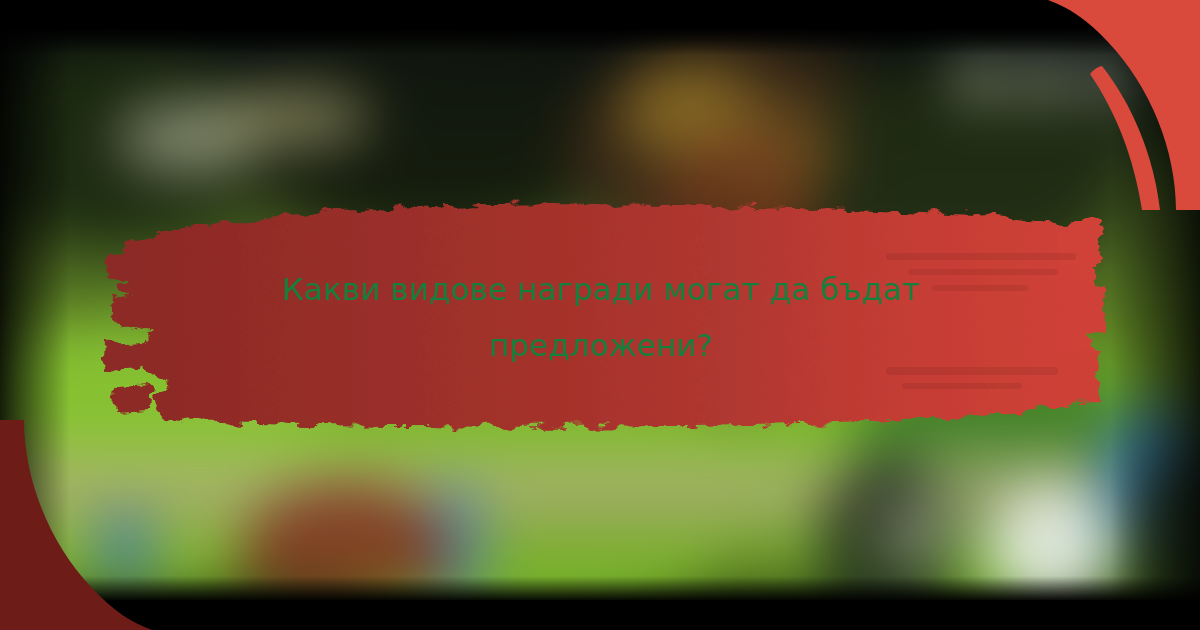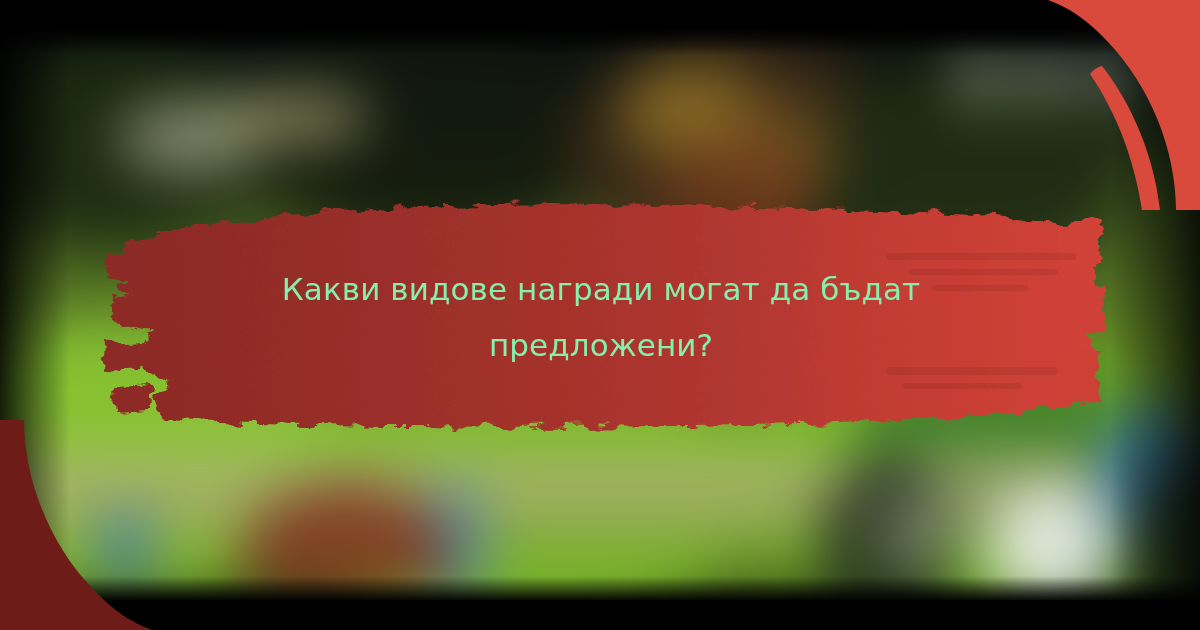--- a/index.html
+++ b/index.html
@@ -122,21 +122,21 @@
     width: 1010px;
     height: 248px;
     display: flex;
     align-items: center;
     justify-content: center;
     text-align: center;
     padding: 0 72px;
     box-sizing: border-box;
   }
   .headline {
-    color: #86efac;
+    color: #15803d;
     font-family: "DejaVu Sans", sans-serif;
     font-size: 31px;
     font-weight: 400;
     line-height: 1.82;
     letter-spacing: 0.1px;
     text-align: center;
     margin: 0;
     max-width: 700px;
   }
 </style>

